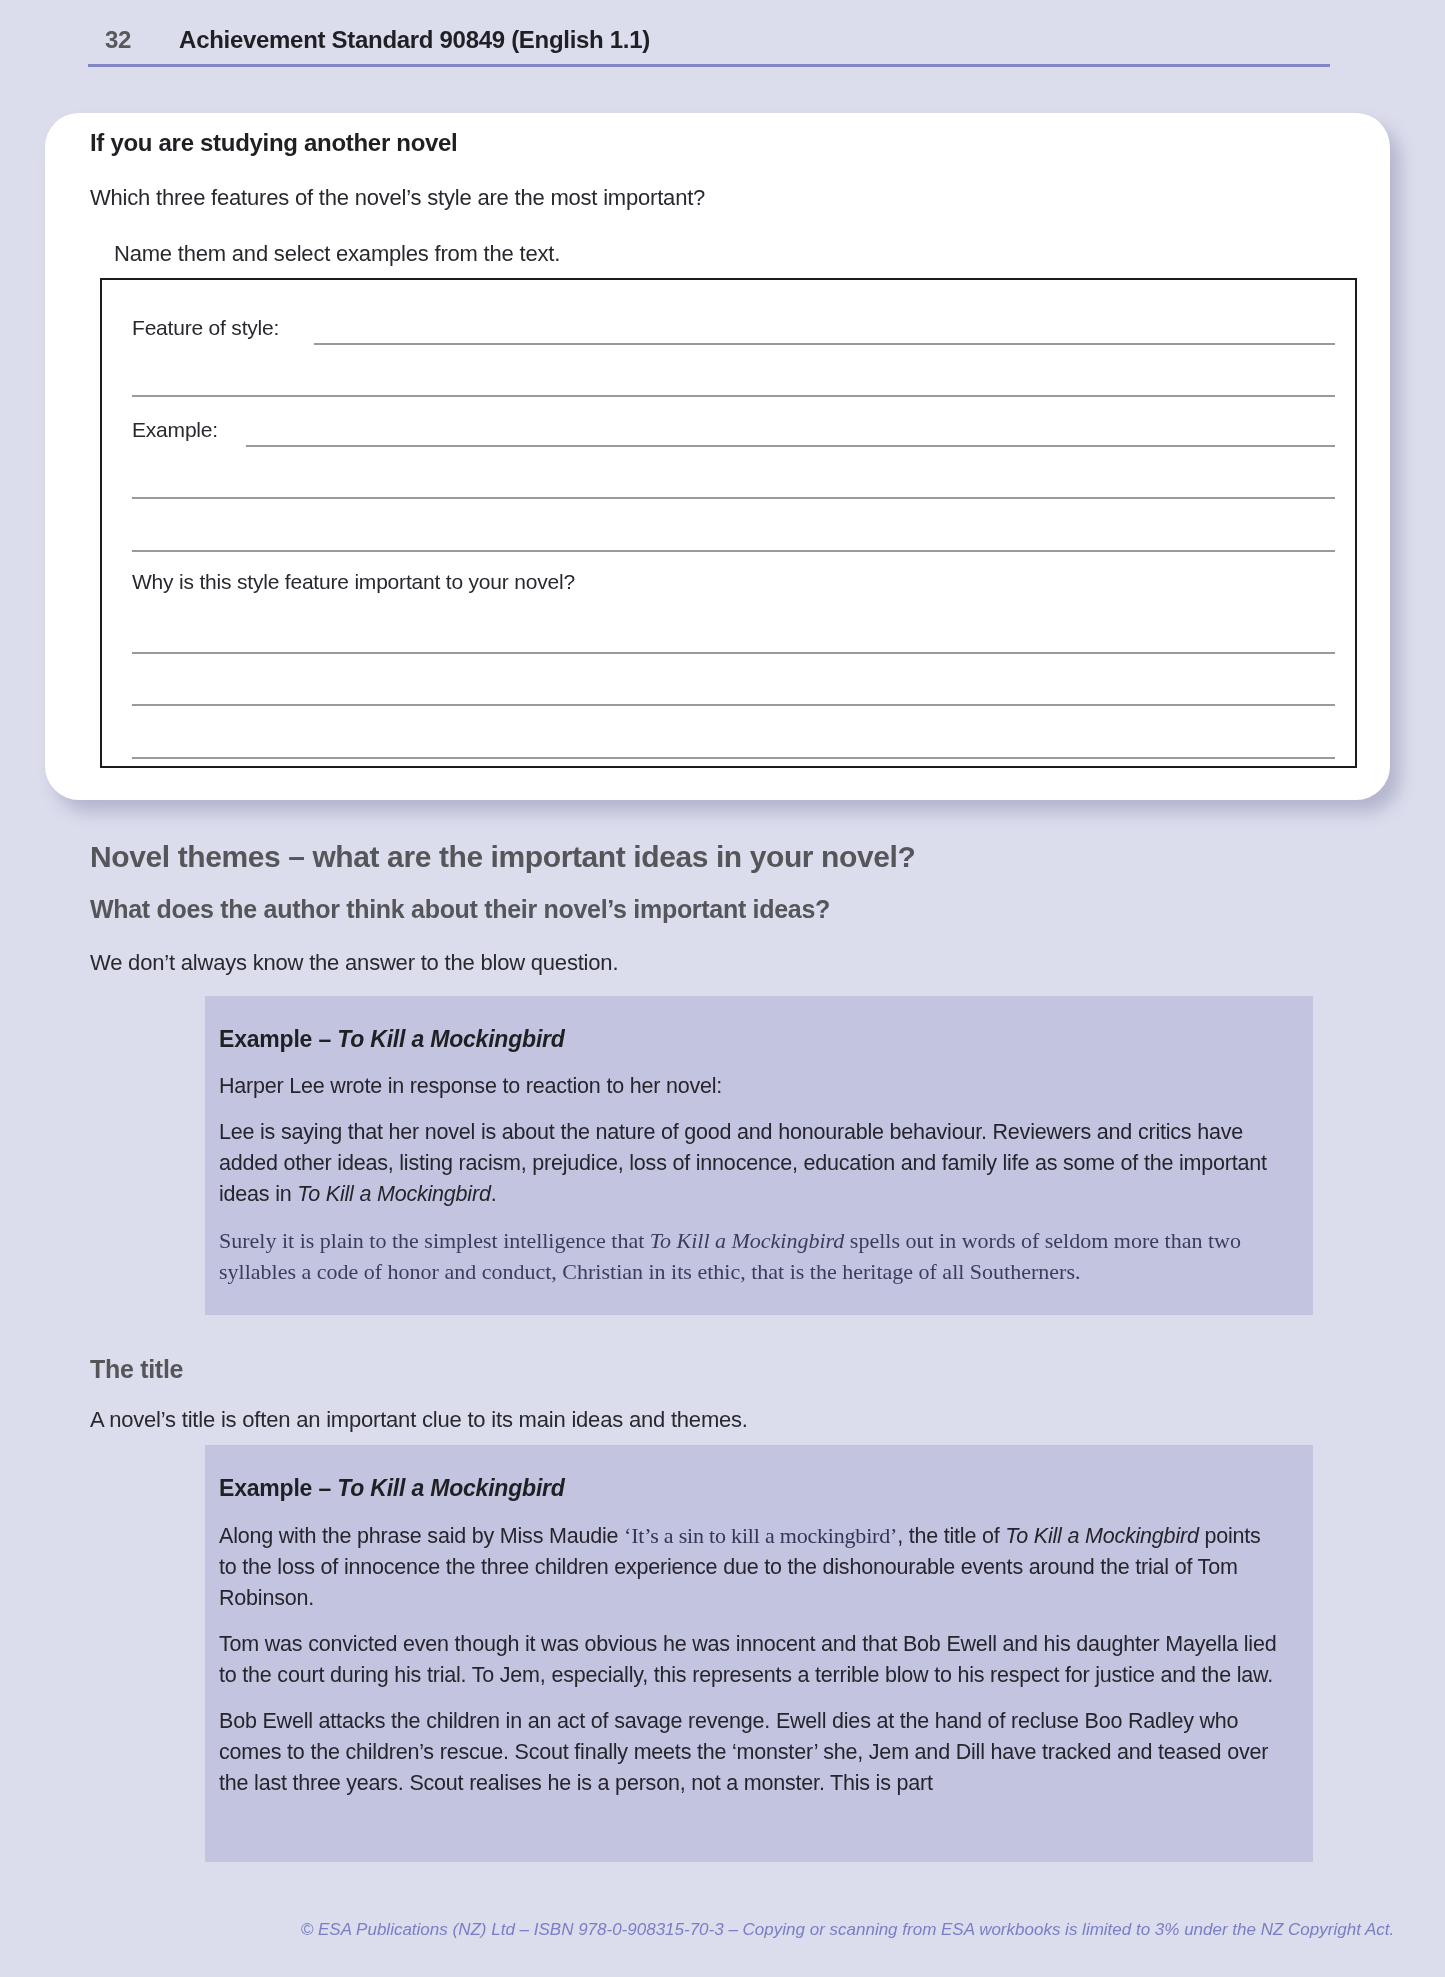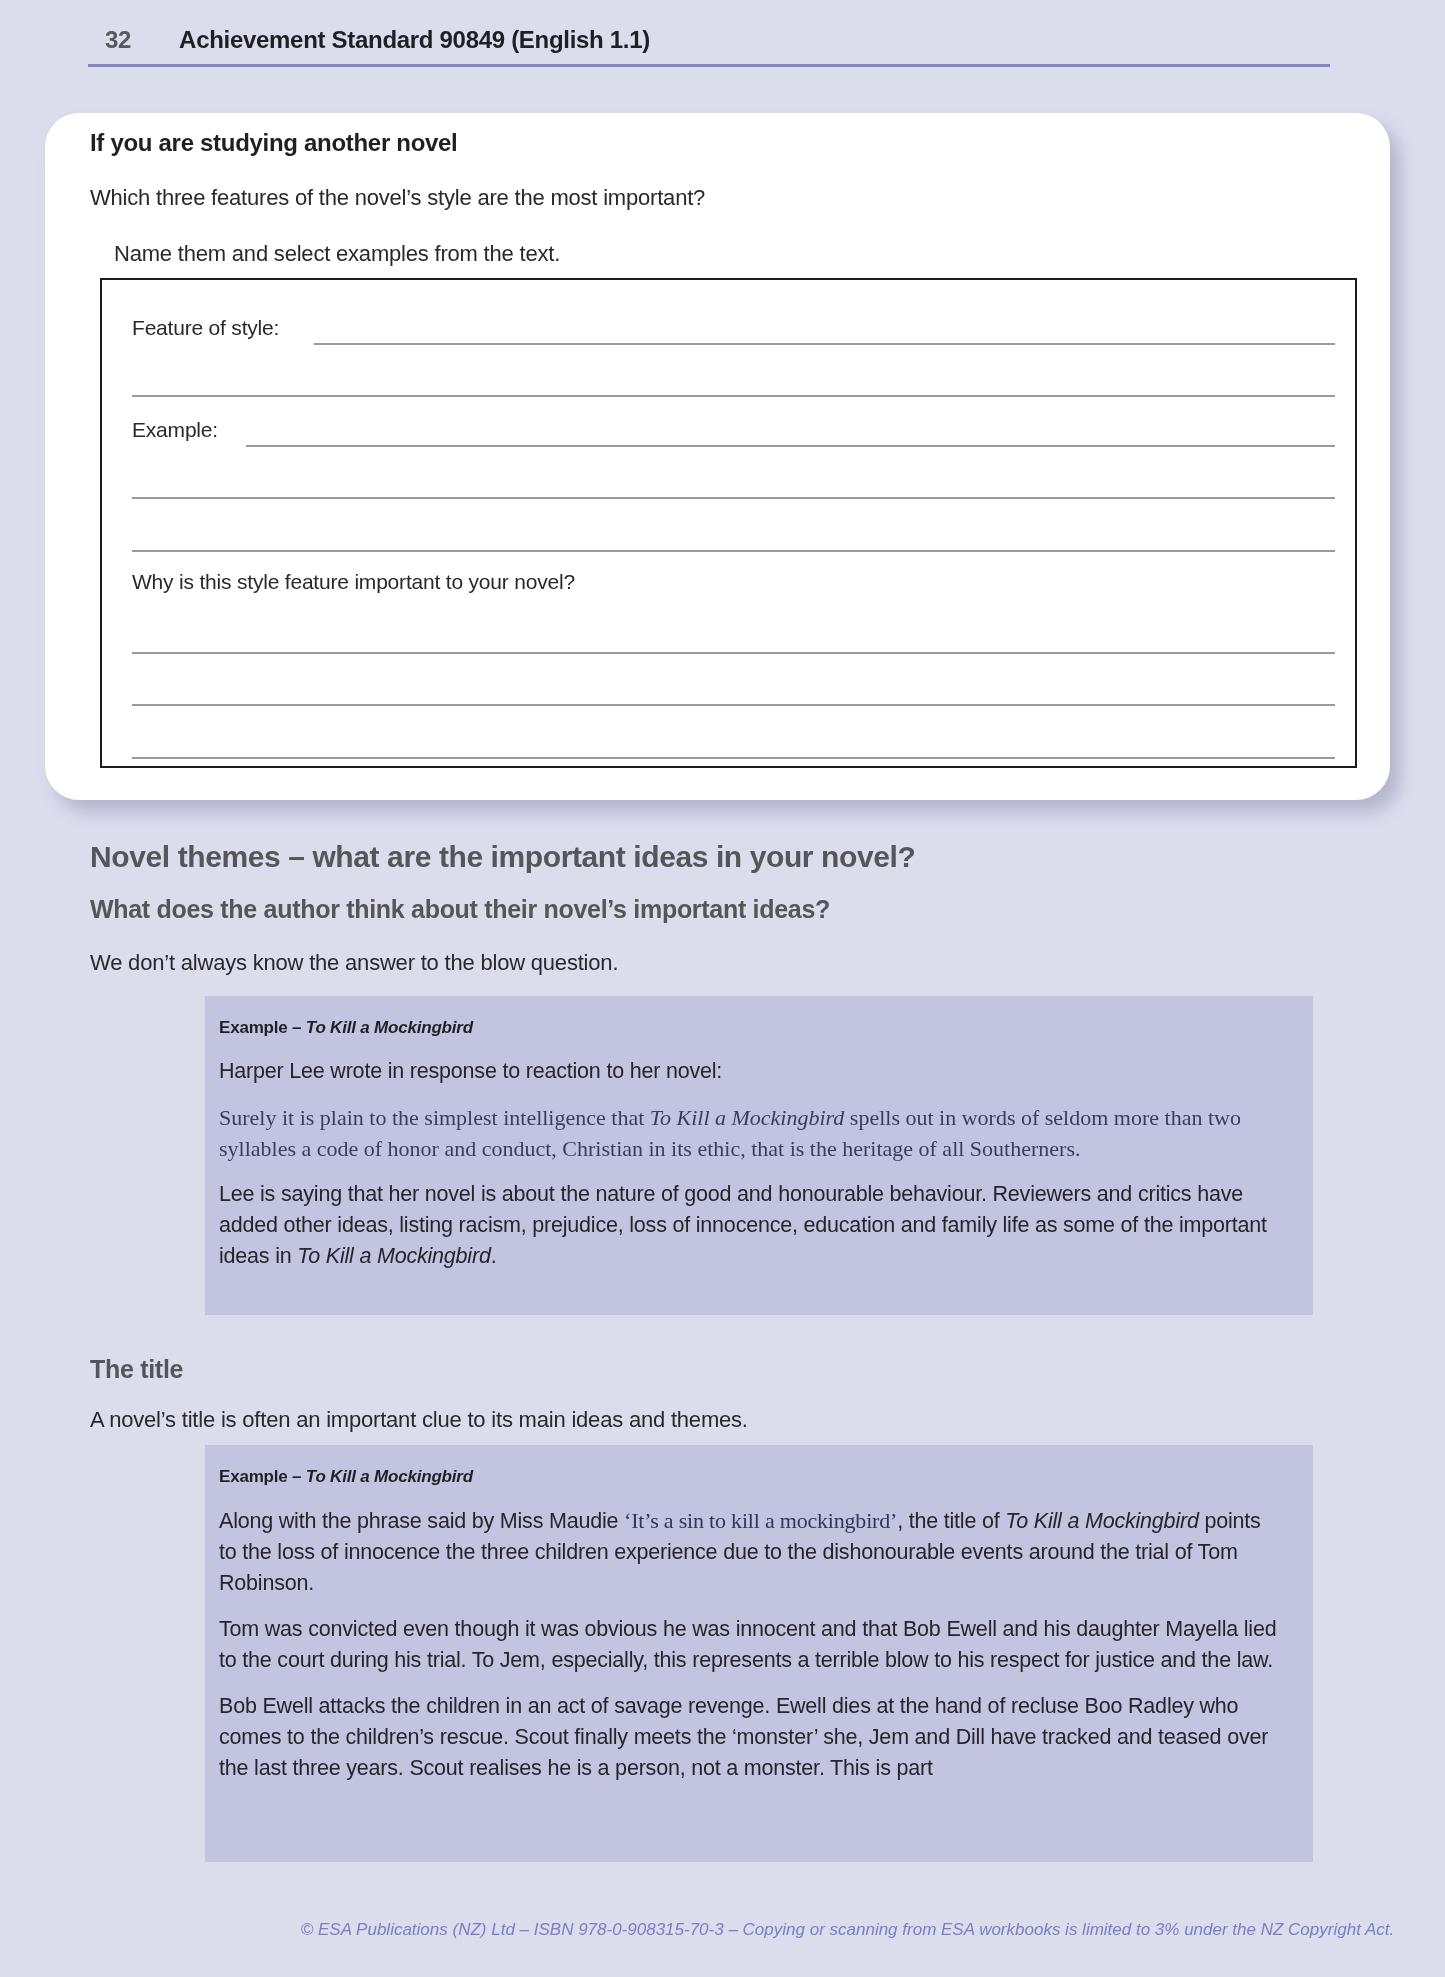--- a/index.html
+++ b/index.html
@@ -45,21 +45,21 @@
   .title-p{position:absolute;left:90px;top:1407px;font-size:22px;color:#2a282e;letter-spacing:-0.2px;}
 
   
   .ex-box{
     position:absolute;left:205px;width:1108px;
     background:#c3c5e0;box-sizing:border-box;
     padding:14px 18px 12px 14px;
   }
   .ex-box-1{top:996px;height:319px;}
   .ex-box-2{top:1445px;height:417px;}
-  .ex-head{margin:8px 0 18px 0;font-size:17px;font-weight:bold;color:#1f2024;letter-spacing:-0.2px;}
+  .ex-head{margin:16px 0 18px 0;font-size:23px;font-weight:bold;color:#1f2024;letter-spacing:-0.2px;}
   .ex-head .book{font-style:italic;}
   .ex-p{margin:0 0 15px 0;font-size:21.5px;line-height:31px;color:#26242c;letter-spacing:-0.2px;max-width:1060px;}
   .ex-p:last-child{margin-bottom:0;}
   .ex-quote{
     font-family:"Liberation Serif", serif;
     color:#3b3d5e;font-size:22px;line-height:31px;letter-spacing:0;
   }
   .ex-quote em{font-style:italic;}
   .inline-quote{font-family:"Liberation Serif", serif;color:#33355a;font-size:22px;}
   .sans-it{font-style:italic;}
@@ -103,22 +103,22 @@
     </div>
   </section>
 
   <h1 class="sec-h1" style="margin:0;">Novel themes – what are the important ideas in your novel?</h1>
   <h2 class="sec-h2" style="margin:0;">What does the author think about their novel’s important ideas?</h2>
   <p class="sec-p" style="margin:0;">We don’t always know the answer to the blow question.</p>
 
   <div class="ex-box ex-box-1">
     <p class="ex-head"><span>Example – </span><span class="book">To Kill a Mockingbird</span></p>
     <p class="ex-p">Harper Lee wrote in response to reaction to her novel:</p>
+    <p class="ex-p"><span>Lee is saying that her novel is about the nature of good and honourable behaviour. Reviewers and critics have added other ideas, listing racism, prejudice, loss of innocence, education and family life as some of the important ideas in </span><span class="sans-it">To Kill a Mockingbird</span><span>.</span></p>
     <p class="ex-p ex-quote"><span>Surely it is plain to the simplest intelligence that </span><em>To Kill a Mockingbird</em><span> spells out in words of seldom more than two syllables a code of honor and conduct, Christian in its ethic, that is the heritage of all Southerners.</span></p>
-    <p class="ex-p"><span>Lee is saying that her novel is about the nature of good and honourable behaviour. Reviewers and critics have added other ideas, listing racism, prejudice, loss of innocence, education and family life as some of the important ideas in </span><span class="sans-it">To Kill a Mockingbird</span><span>.</span></p>
   </div>
 
   <h2 class="title-h2" style="margin:0;">The title</h2>
   <p class="title-p" style="margin:0;">A novel’s title is often an important clue to its main ideas and themes.</p>
 
   <div class="ex-box ex-box-2">
     <p class="ex-head"><span>Example – </span><span class="book">To Kill a Mockingbird</span></p>
     <p class="ex-p"><span>Along with the phrase said by Miss Maudie </span><span class="inline-quote">‘It’s a sin to kill a mockingbird’</span><span>, the title of </span><span class="sans-it">To Kill a Mockingbird</span><span> points to the loss of innocence the three children experience due to the dishonourable events around the trial of Tom Robinson.</span></p>
     <p class="ex-p">Tom was convicted even though it was obvious he was innocent and that Bob Ewell and his daughter Mayella lied to the court during his trial. To Jem, especially, this represents a terrible blow to his respect for justice and the law.</p>
     <p class="ex-p">Bob Ewell attacks the children in an act of savage revenge. Ewell dies at the hand of recluse Boo Radley who comes to the children’s rescue. Scout finally meets the ‘monster’ she, Jem and Dill have tracked and teased over the last three years. Scout realises he is a person, not a monster. This is part</p>

